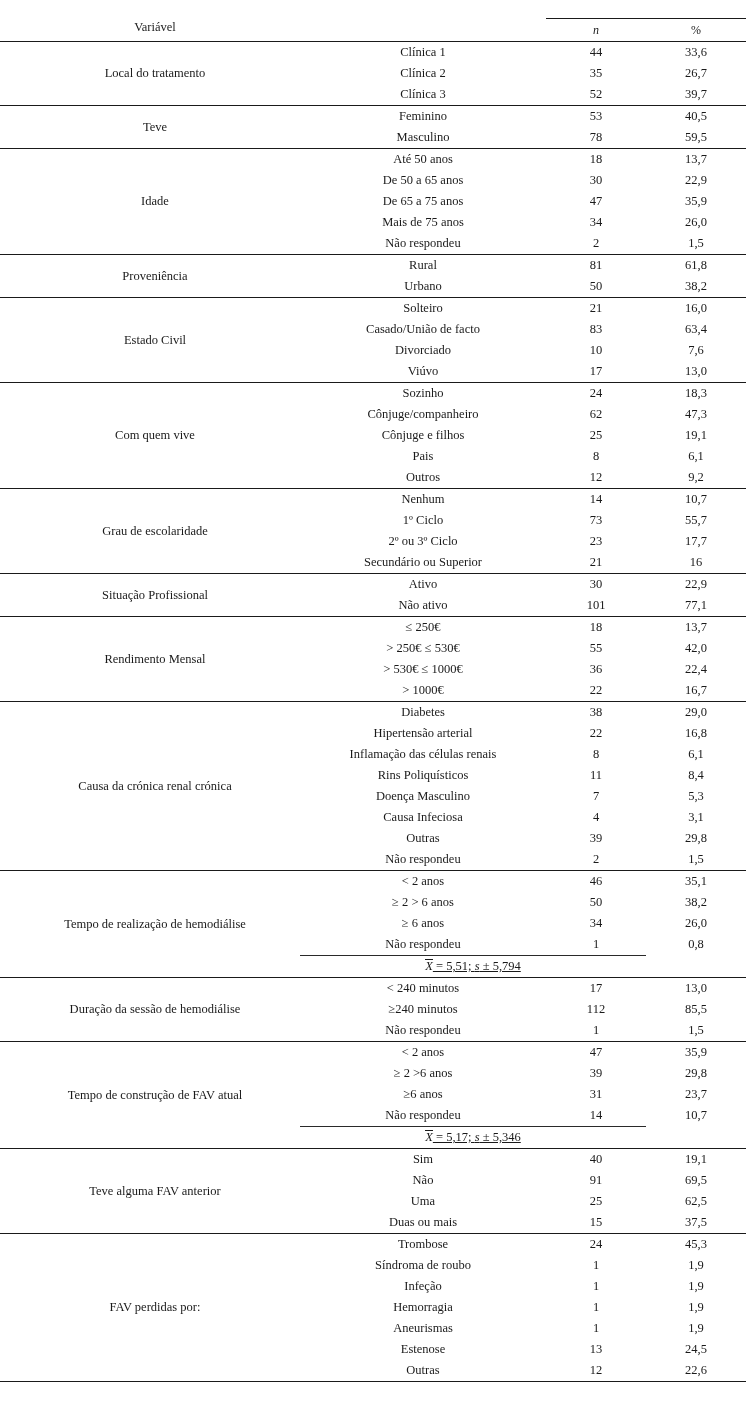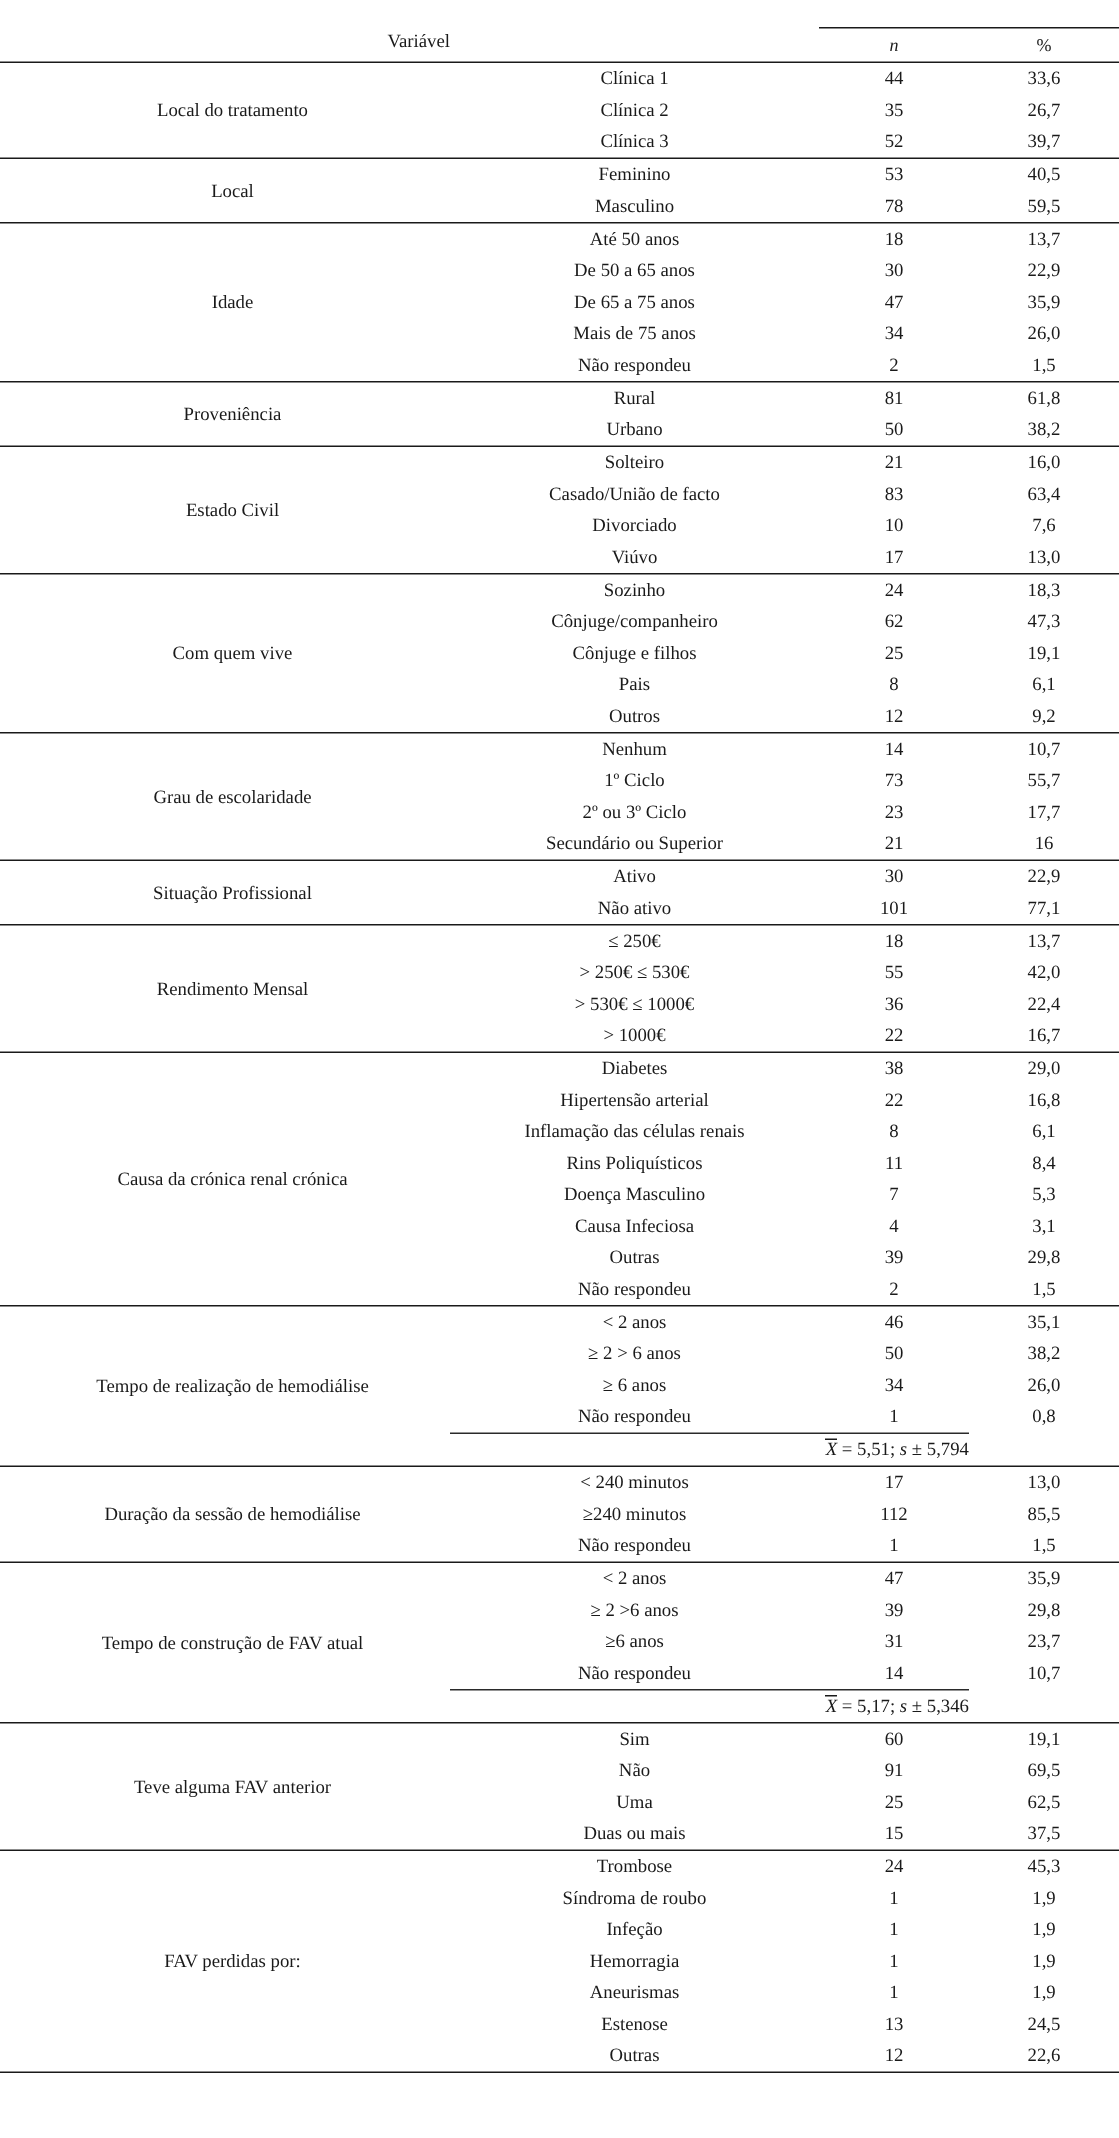--- a/index.html
+++ b/index.html
@@ -44,21 +44,21 @@
     border-bottom: 1.4px solid #1a1a1a;
   }
 
   tr.hdr-labels td {
     padding: 1px 0 3px 0;
     border: none;
     vertical-align: bottom;
     height: 18px;
   }
   td.hdr-variavel {
-    text-align: right;
+    text-align: center;
     padding-left: 10px !important;
     font-size: 12.5px;
     vertical-align: top !important;
   }
   td.hdr-n, td.hdr-pct {
     text-align: center;
     font-size: 12px;
   }
   td.hdr-n em { font-style: italic; }
 
@@ -102,26 +102,27 @@
   tr.group-sep td {
     height: 0;
     padding: 0;
     font-size: 0;
     line-height: 0;
     border-top: 1.2px solid #1a1a1a;
   }
 
   
   tr.mean-row td.mean-cell {
-    text-align: right;
+    text-align: center;
     border-top: 0.9px solid #2a2a2a;
     height: 21px;
     line-height: 21px;
     padding: 0;
     font-size: 12.5px;
+    text-decoration: underline;
   }
   tr.mean-row td.mean-blank {
     border-top: none;
   }
   .xbar {
     font-style: italic;
     border-top: 1px solid #1a1a1a;
     padding-top: 0px;
     display: inline-block;
     line-height: 1.05;
@@ -178,21 +179,21 @@
         </tr>
         <tr class="data-row">
           <td class="cat-cell">Clínica 3</td>
           <td class="num-cell">52</td>
           <td class="pct-cell">39,7</td>
         </tr>
         <tr class="group-sep">
           <td colspan="4"></td>
         </tr>
         <tr class="data-row first-in-group">
-          <td class="var-cell" rowspan="2">Local</td>
+          <td class="var-cell" rowspan="2">Teve</td>
           <td class="cat-cell">Feminino</td>
           <td class="num-cell">53</td>
           <td class="pct-cell">40,5</td>
         </tr>
         <tr class="data-row">
           <td class="cat-cell">Masculino</td>
           <td class="num-cell">78</td>
           <td class="pct-cell">59,5</td>
         </tr>
         <tr class="group-sep">
@@ -471,21 +472,21 @@
         <tr class="mean-row">
           <td class="mean-cell" colspan="2"><span class="xbar">X</span><span> = 5,17; </span><span class="ital">s</span><span> ± 5,346</span></td>
           <td class="mean-blank"></td>
         </tr>
         <tr class="group-sep">
           <td colspan="4"></td>
         </tr>
         <tr class="data-row first-in-group">
           <td class="var-cell" rowspan="4">Teve alguma FAV anterior</td>
           <td class="cat-cell">Sim</td>
-          <td class="num-cell">60</td>
+          <td class="num-cell">40</td>
           <td class="pct-cell">19,1</td>
         </tr>
         <tr class="data-row">
           <td class="cat-cell">Não</td>
           <td class="num-cell">91</td>
           <td class="pct-cell">69,5</td>
         </tr>
         <tr class="data-row">
           <td class="cat-cell">Uma</td>
           <td class="num-cell">25</td>

